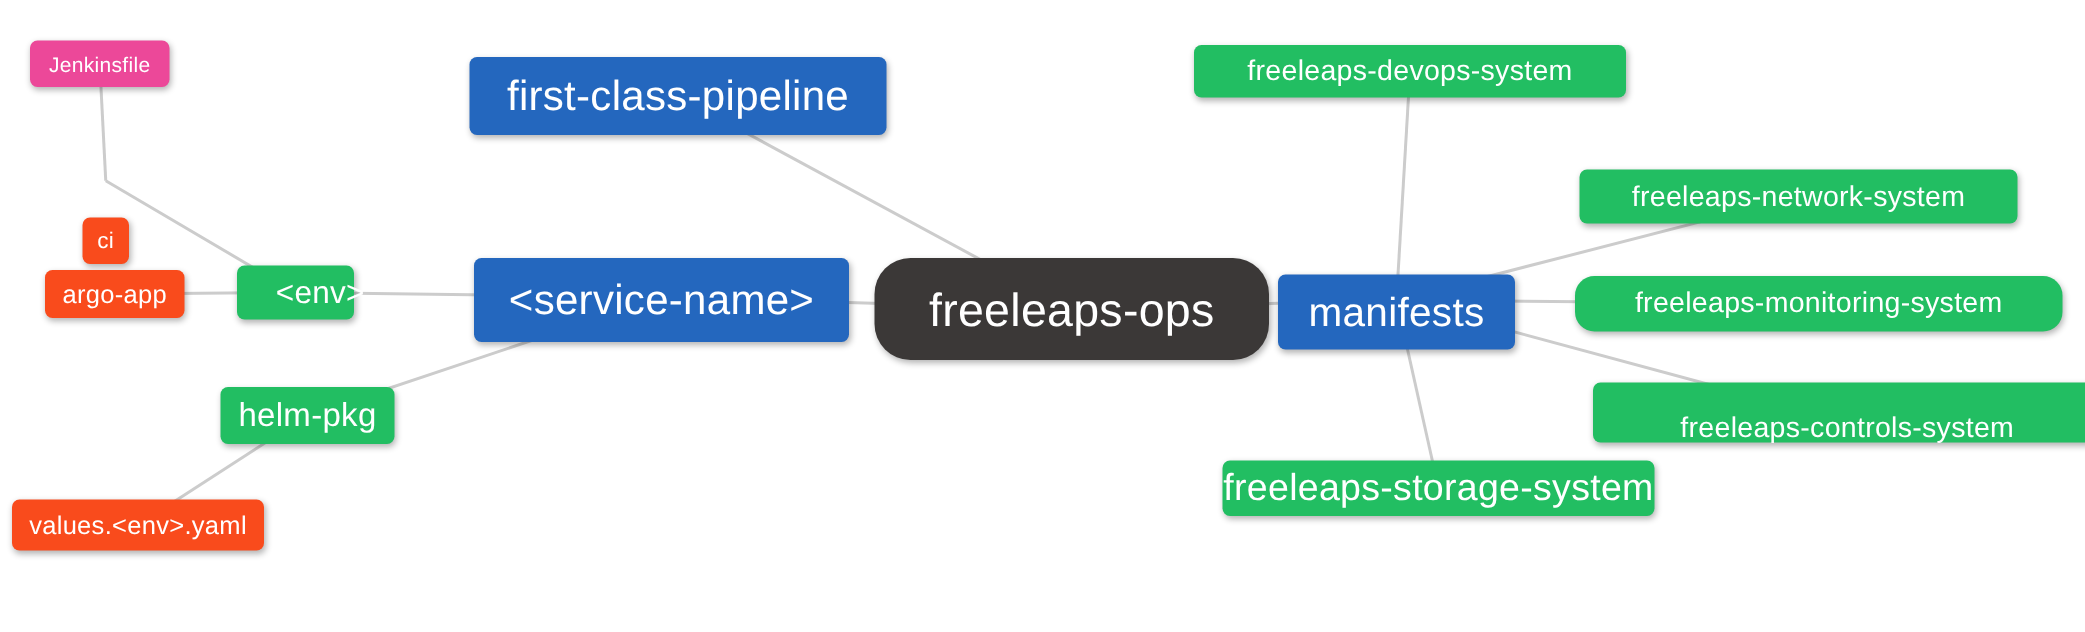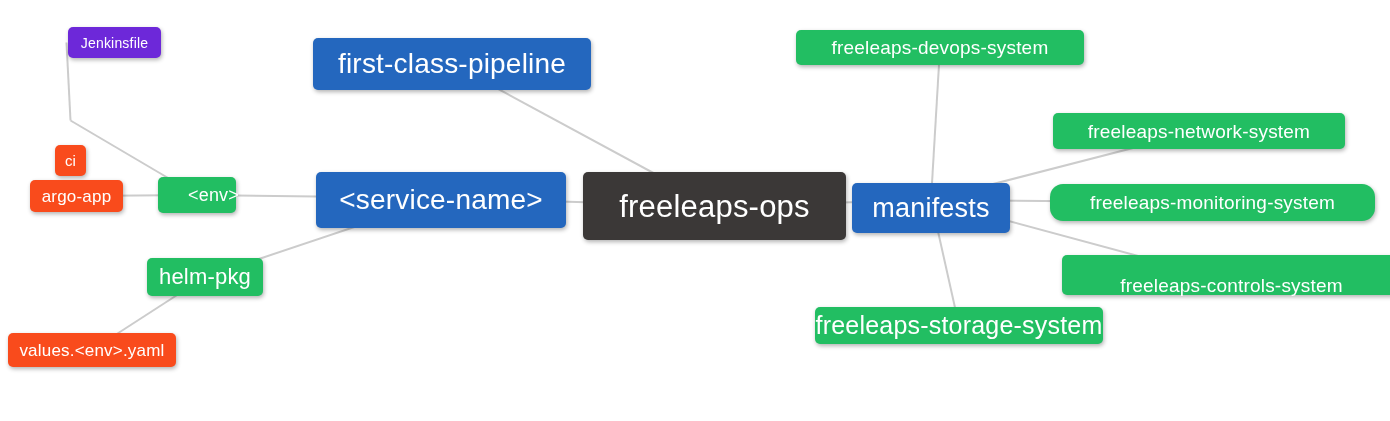--- a/index.html
+++ b/index.html
@@ -35,21 +35,21 @@
     white-space: nowrap;
     box-shadow: 1px 2px 4px rgba(0,0,0,0.30);
     cursor: pointer;
     line-height: 1;
     letter-spacing: 0.2px;
   }
   .node.root        { background: #3B3837; }
   .node.level1      { background: #2467BE; }
   .node.level2      { background: #22BE62; }
   .node.leaf-red    { background: #F94B1C; }
-  .node.leaf-orange { background: #6d28d9; margin-left: 48px; }
+  .node.leaf-orange { background: #ec4899; }
 </style>
 </head>
 <body>
 
 <div id="canvas">
   <svg id="edge-layer" viewBox="0 0 1390 421">
       <line x1="66.5" y1="42.5" x2="70.5" y2="120.5" stroke="#CCCCCC" stroke-width="2"></line>
       <line x1="70.5" y1="120.5" x2="197" y2="195" stroke="#CCCCCC" stroke-width="2"></line>
       <line x1="76.5" y1="196" x2="197" y2="195" stroke="#CCCCCC" stroke-width="2"></line>
       <line x1="197" y1="195" x2="441" y2="198" stroke="#CCCCCC" stroke-width="2"></line>
@@ -58,33 +58,33 @@
       <line x1="452" y1="64" x2="714.5" y2="206" stroke="#CCCCCC" stroke-width="2"></line>
       <line x1="441" y1="198" x2="714.5" y2="206" stroke="#CCCCCC" stroke-width="2"></line>
       <line x1="714.5" y1="206" x2="931" y2="200" stroke="#CCCCCC" stroke-width="2"></line>
       <line x1="931" y1="200" x2="940" y2="47.5" stroke="#CCCCCC" stroke-width="2"></line>
       <line x1="931" y1="200" x2="1199" y2="131" stroke="#CCCCCC" stroke-width="2"></line>
       <line x1="931" y1="200" x2="1212.5" y2="202.5" stroke="#CCCCCC" stroke-width="2"></line>
       <line x1="931" y1="200" x2="1208.5" y2="275" stroke="#CCCCCC" stroke-width="2"></line>
       <line x1="931" y1="200" x2="959" y2="325.5" stroke="#CCCCCC" stroke-width="2"></line>
     </svg>
 
-<div class="node root" style="left: 583px; top: 172px; width: 263px; height: 68px; font-size: 31px;">
+<div class="node root" style="left: 583px; top: 172px; width: 263px; height: 68px; font-size: 31px; border-radius: 24px;">
       <span>freeleaps-ops</span>
     </div>
     <div class="node level1" style="left: 313px; top: 38px; width: 278px; height: 52px; font-size: 28px; justify-content: center;">
       <span>first-class-pipeline</span>
     </div>
     <div class="node level1" style="left: 316px; top: 172px; width: 250px; height: 56px; font-size: 28px;">
       <span>&lt;service-name&gt;</span>
     </div>
     <div class="node level1" style="left: 852px; top: 183px; width: 158px; height: 50px; font-size: 27px;">
       <span>manifests</span>
     </div>
-    <div class="node level2" style="left: 158px; top: 177px; width: 78px; height: 36px; font-size: 18px; padding-left: 33px;">
+    <div class="node level2" style="left: 158px; top: 177px; width: 78px; height: 36px; font-size: 21px; padding-left: 33px;">
       <span>&lt;env&gt;</span>
     </div>
     <div class="node level2" style="left: 147px; top: 258px; width: 116px; height: 38px; font-size: 22px;">
       <span>helm-pkg</span>
     </div>
     <div class="node leaf-red" style="left: 55px; top: 105px; width: 31px; height: 31px; font-size: 15px; margin-top: 40px;">
       <span>ci</span>
     </div>
     <div class="node leaf-red" style="left: 30px; top: 180px; width: 93px; height: 32px; font-size: 17px;">
       <span>argo-app</span>

